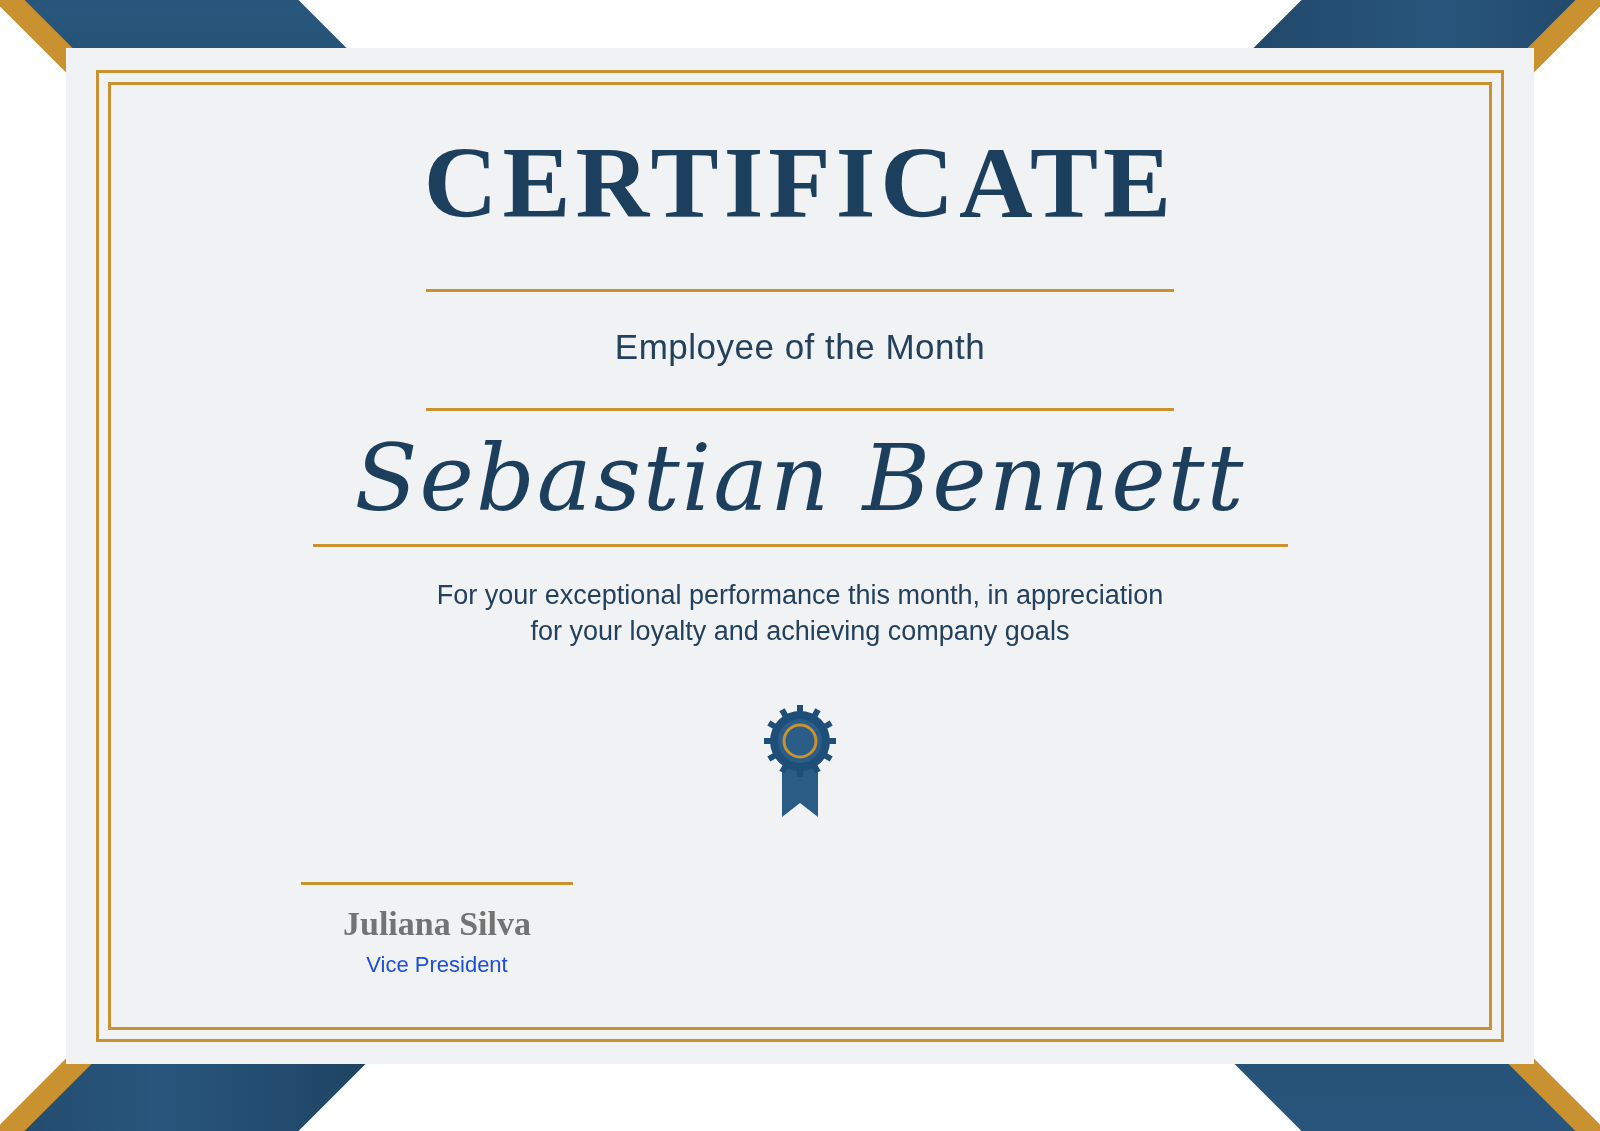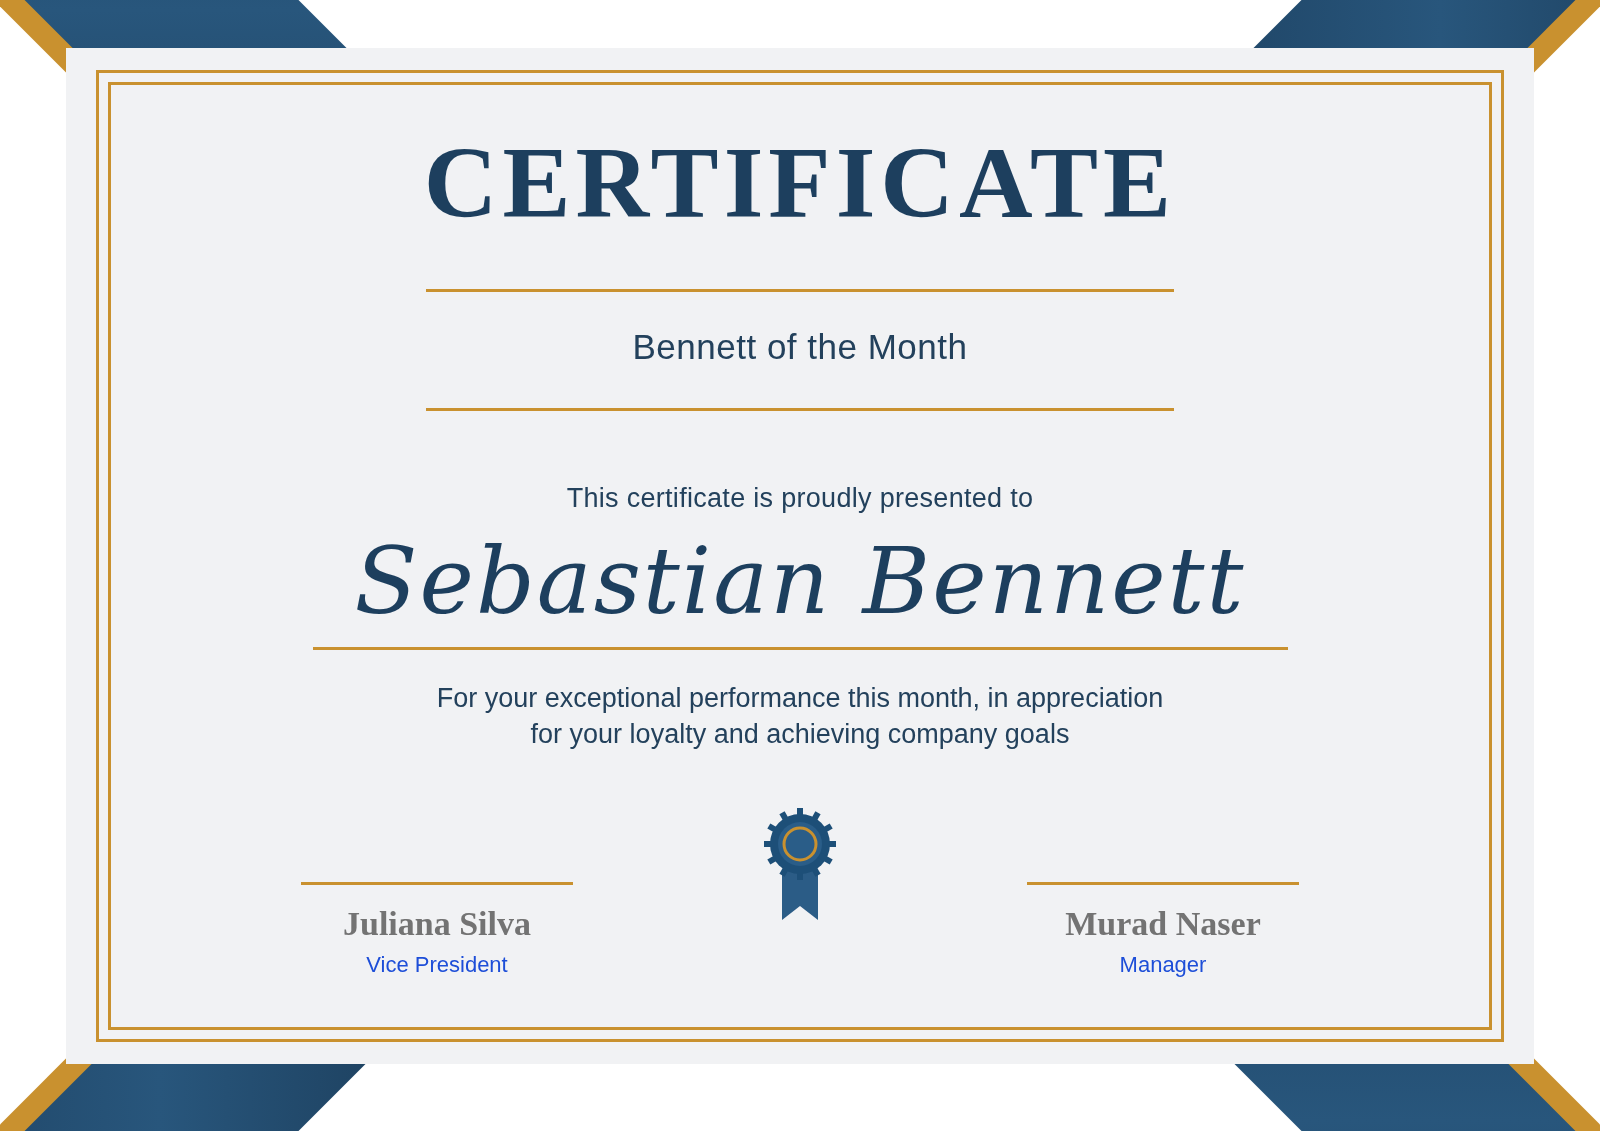--- a/index.html
+++ b/index.html
@@ -262,25 +262,24 @@
   <div class="card">
     <div class="gold-frame-outer"></div>
     <div class="gold-frame-inner"></div>
 
     <div class="content">
 
       <div class="title">CERTIFICATE</div>
 
       <div class="rule rule-top"></div>
 
-      <div class="subtitle">Bennett of the Month</div>
+      <div class="subtitle">Employee of the Month</div>
 
       <div class="rule rule-bottom"></div>
 
-      <div class="presented-to">This certificate is proudly presented to</div>
 
       <div class="recipient">Sebastian Bennett</div>
 
       <div class="rule-name"></div>
 
       <div class="description">
         <div>For your exceptional performance this month, in appreciation</div>
         <div>for your loyalty and achieving company goals</div>
       </div>
 
@@ -301,22 +300,17 @@
           <circle cx="50" cy="46" r="16" fill="none" stroke="#c9912f" stroke-width="3"></circle>
         </svg>
       </div>
 
       <div class="signature-row">
         <div class="sig-block">
           <div class="sig-line"></div>
           <div class="sig-name">Juliana Silva</div>
           <div class="sig-role">Vice President</div>
         </div>
-        <div class="sig-block">
-          <div class="sig-line"></div>
-          <div class="sig-name">Murad Naser</div>
-          <div class="sig-role">Manager</div>
-        </div>
       </div>
 
     </div>
   </div>
 </div>
 
 </body></html>

